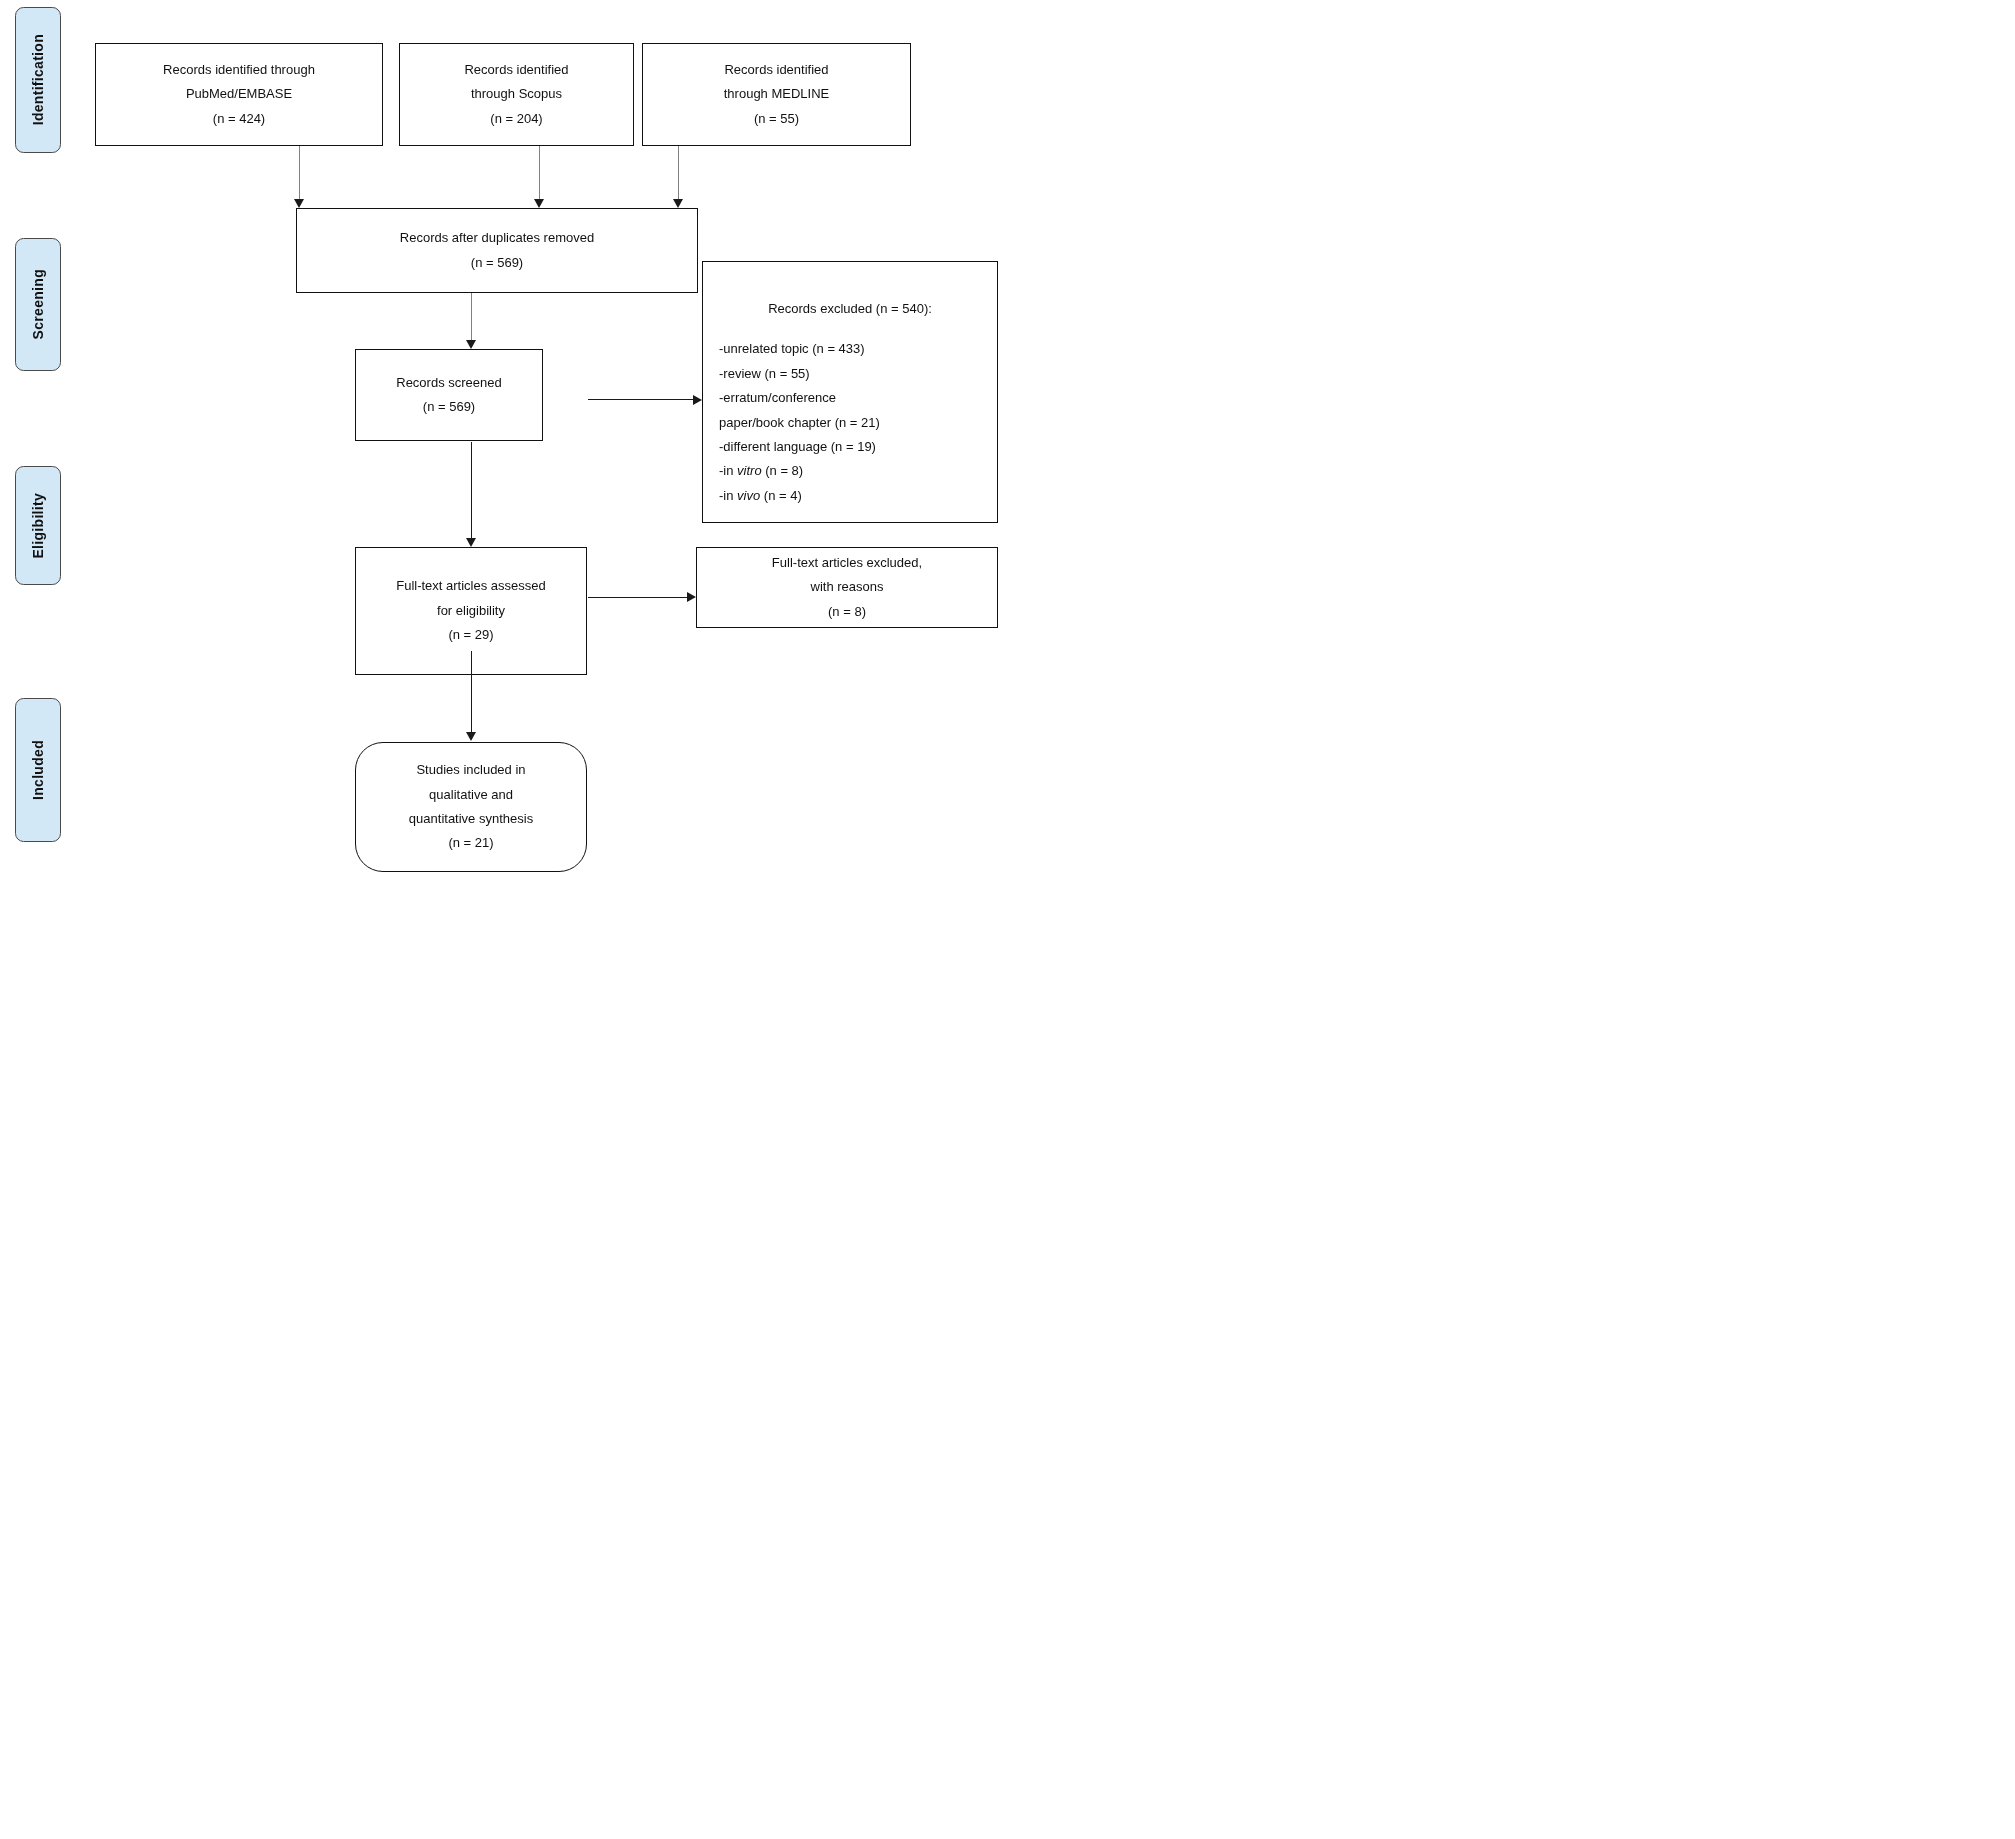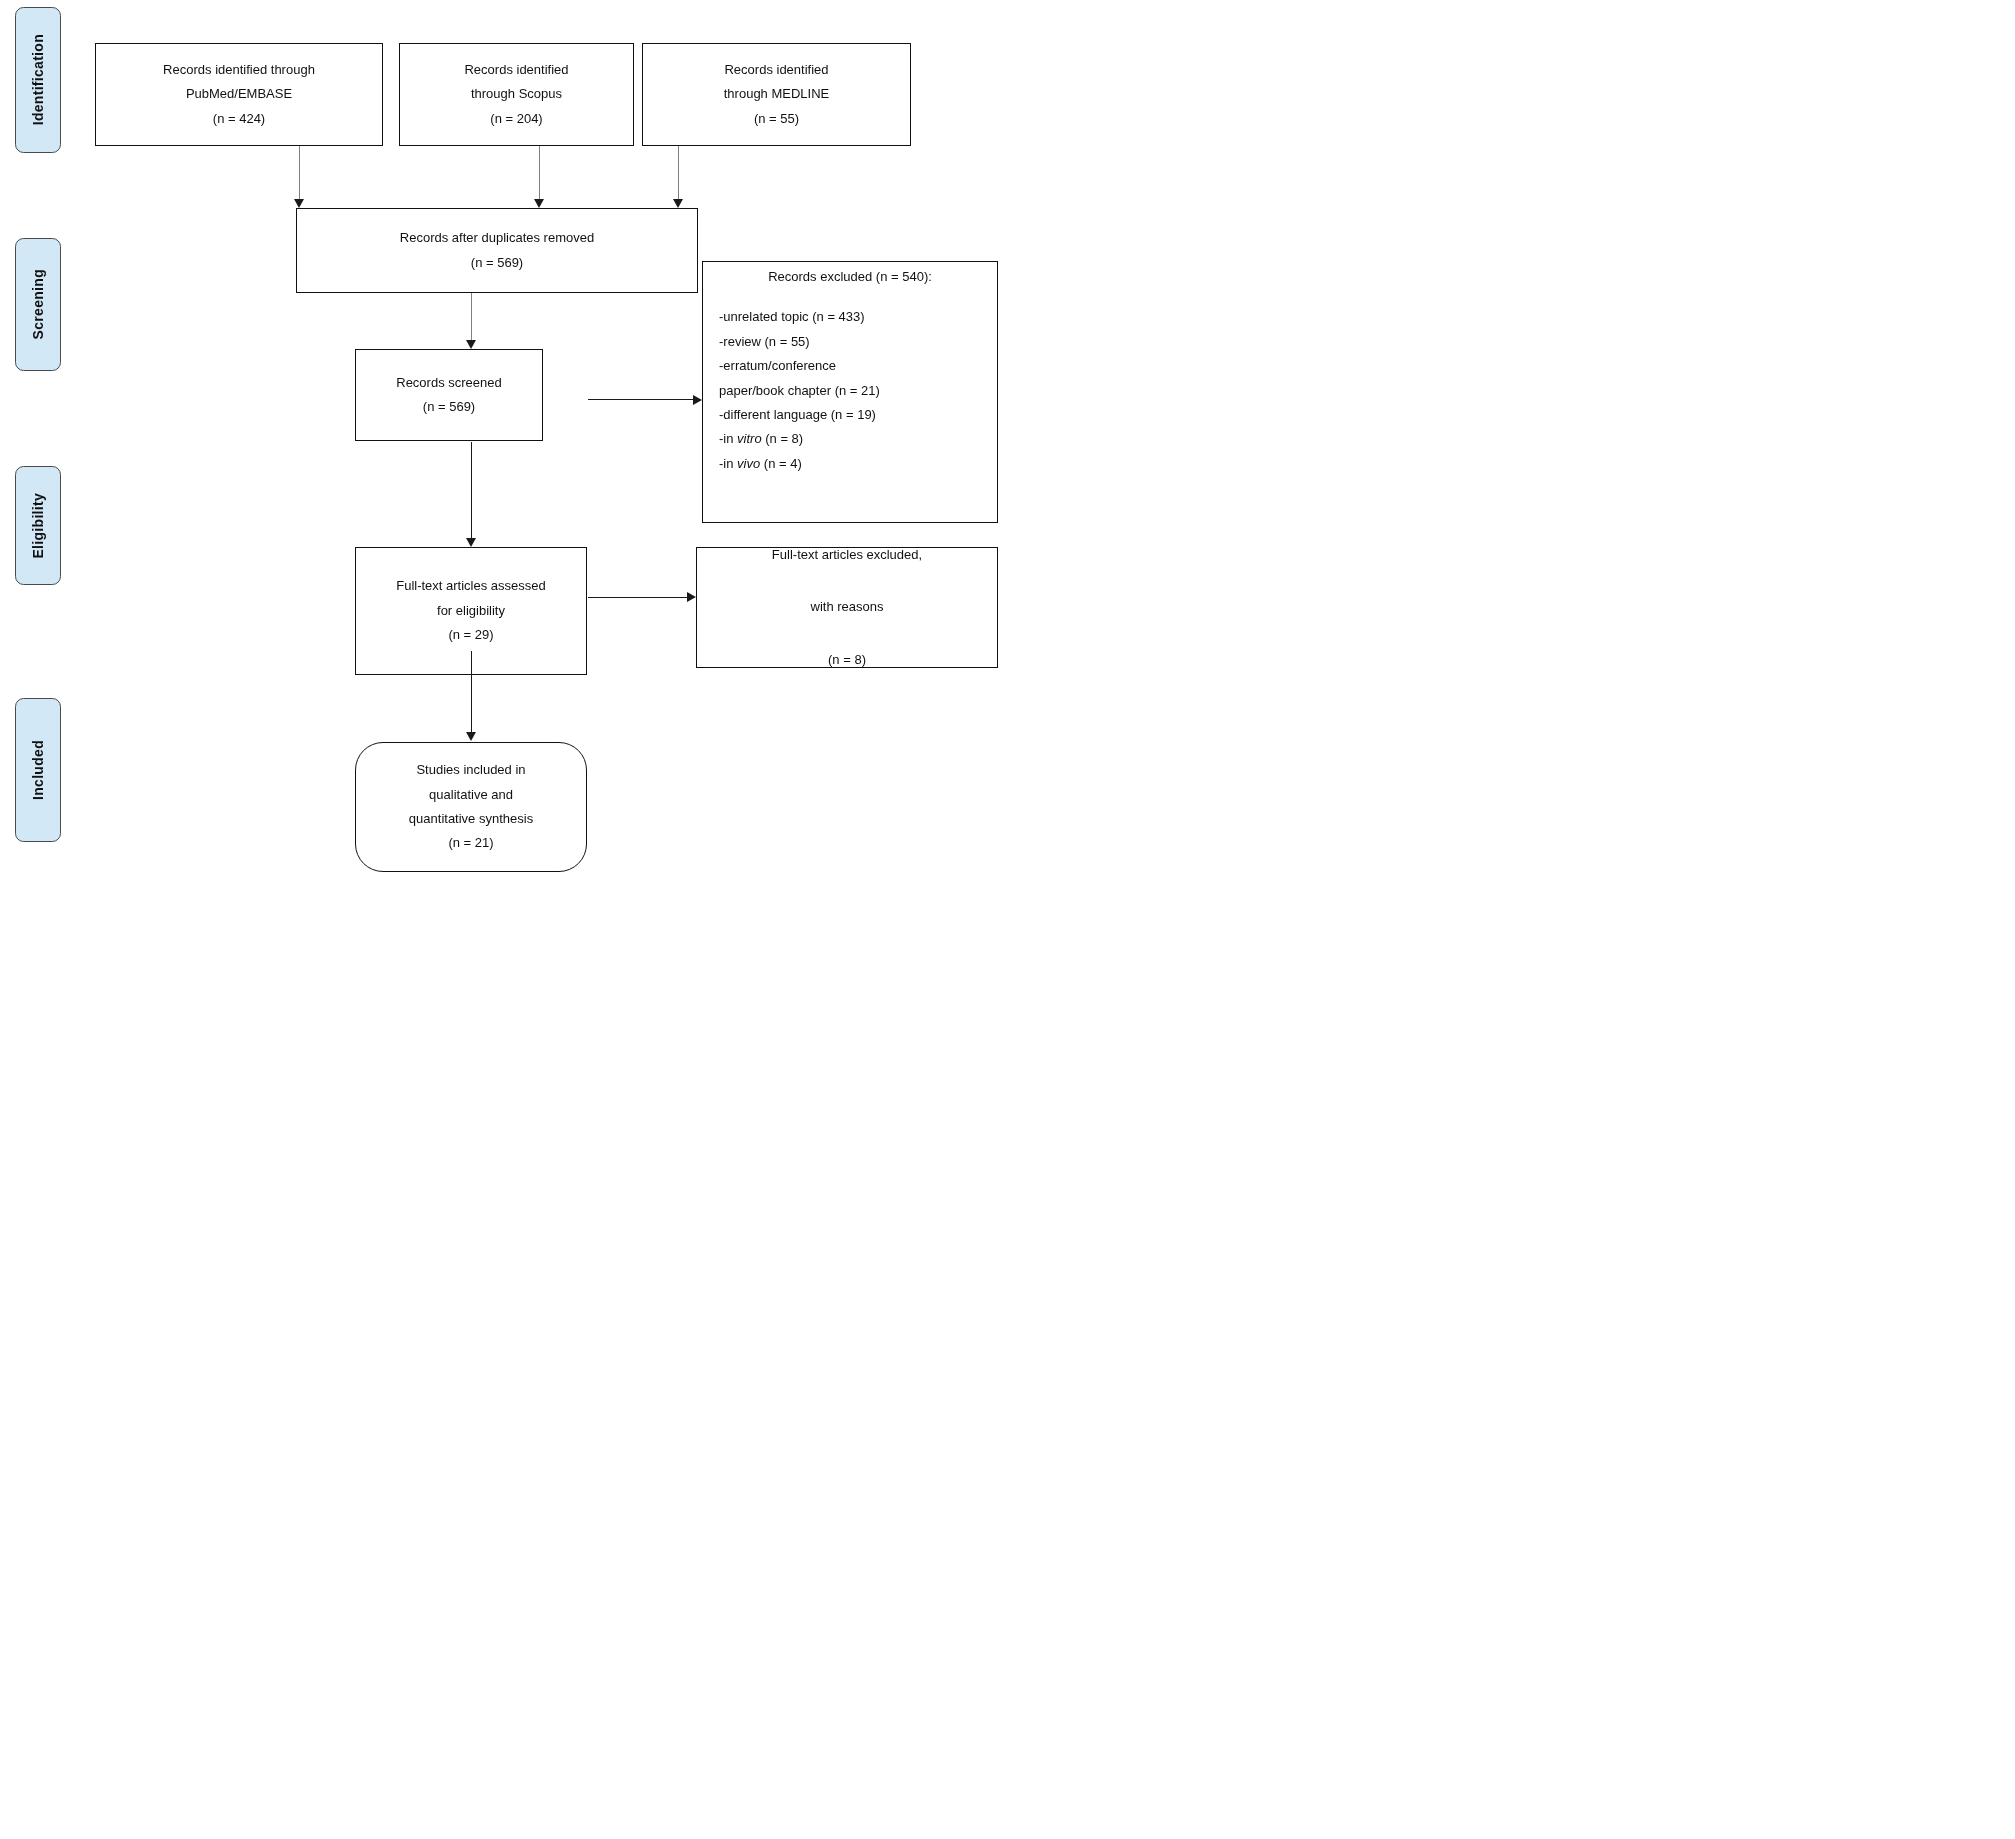--- a/index.html
+++ b/index.html
@@ -41,21 +41,21 @@
     box-sizing: border-box;
     display: flex;
     flex-direction: column;
     align-items: center;
     justify-content: center;
     text-align: center;
     font-size: 13px;
   }
   .tline { line-height: 24.4px; white-space: nowrap; }
   
-  .fbox.listbox { justify-content: flex-start; padding-top: 3px; }
+  .fbox.listbox { justify-content: flex-start; padding-top: 35px; }
   .xtitle { line-height: 24.4px; text-align: center; width: 100%; }
   .xitems {
     margin-top: 16px;
     align-self: flex-start;
     text-align: left;
     padding-left: 16px;
     padding-right: 3.7px;
   }
   
   .vline { position: absolute; width: 1.2px; }
@@ -131,21 +131,21 @@
         <div class="tline"><span>-in </span><span style="font-style: italic;">vivo</span><span> (n = 4)</span></div>
       </div>
   </div>
 
   <div class="fbox" style="left:355px;top:547px;width:232px;height:128px;">
       <div class="tline">Full-text articles assessed</div>
       <div class="tline">for eligibility</div>
       <div class="tline">(n = 29)</div>
     </div>
 
-  <div class="fbox" style="left:696px;top:547px;width:302px;height:121px;gap:28px;">
+  <div class="fbox" style="left:696px;top:547px;width:302px;height:81px;">
       <div class="tline">Full-text articles excluded,</div>
       <div class="tline">with reasons</div>
       <div class="tline">(n = 8)</div>
     </div>
 
   <div class="fbox" style="left:355px;top:742px;width:232px;height:130px;border-radius:28px;">
       <div class="tline">Studies included in</div>
       <div class="tline">qualitative and</div>
       <div class="tline">quantitative synthesis</div>
       <div class="tline">(n = 21)</div>

